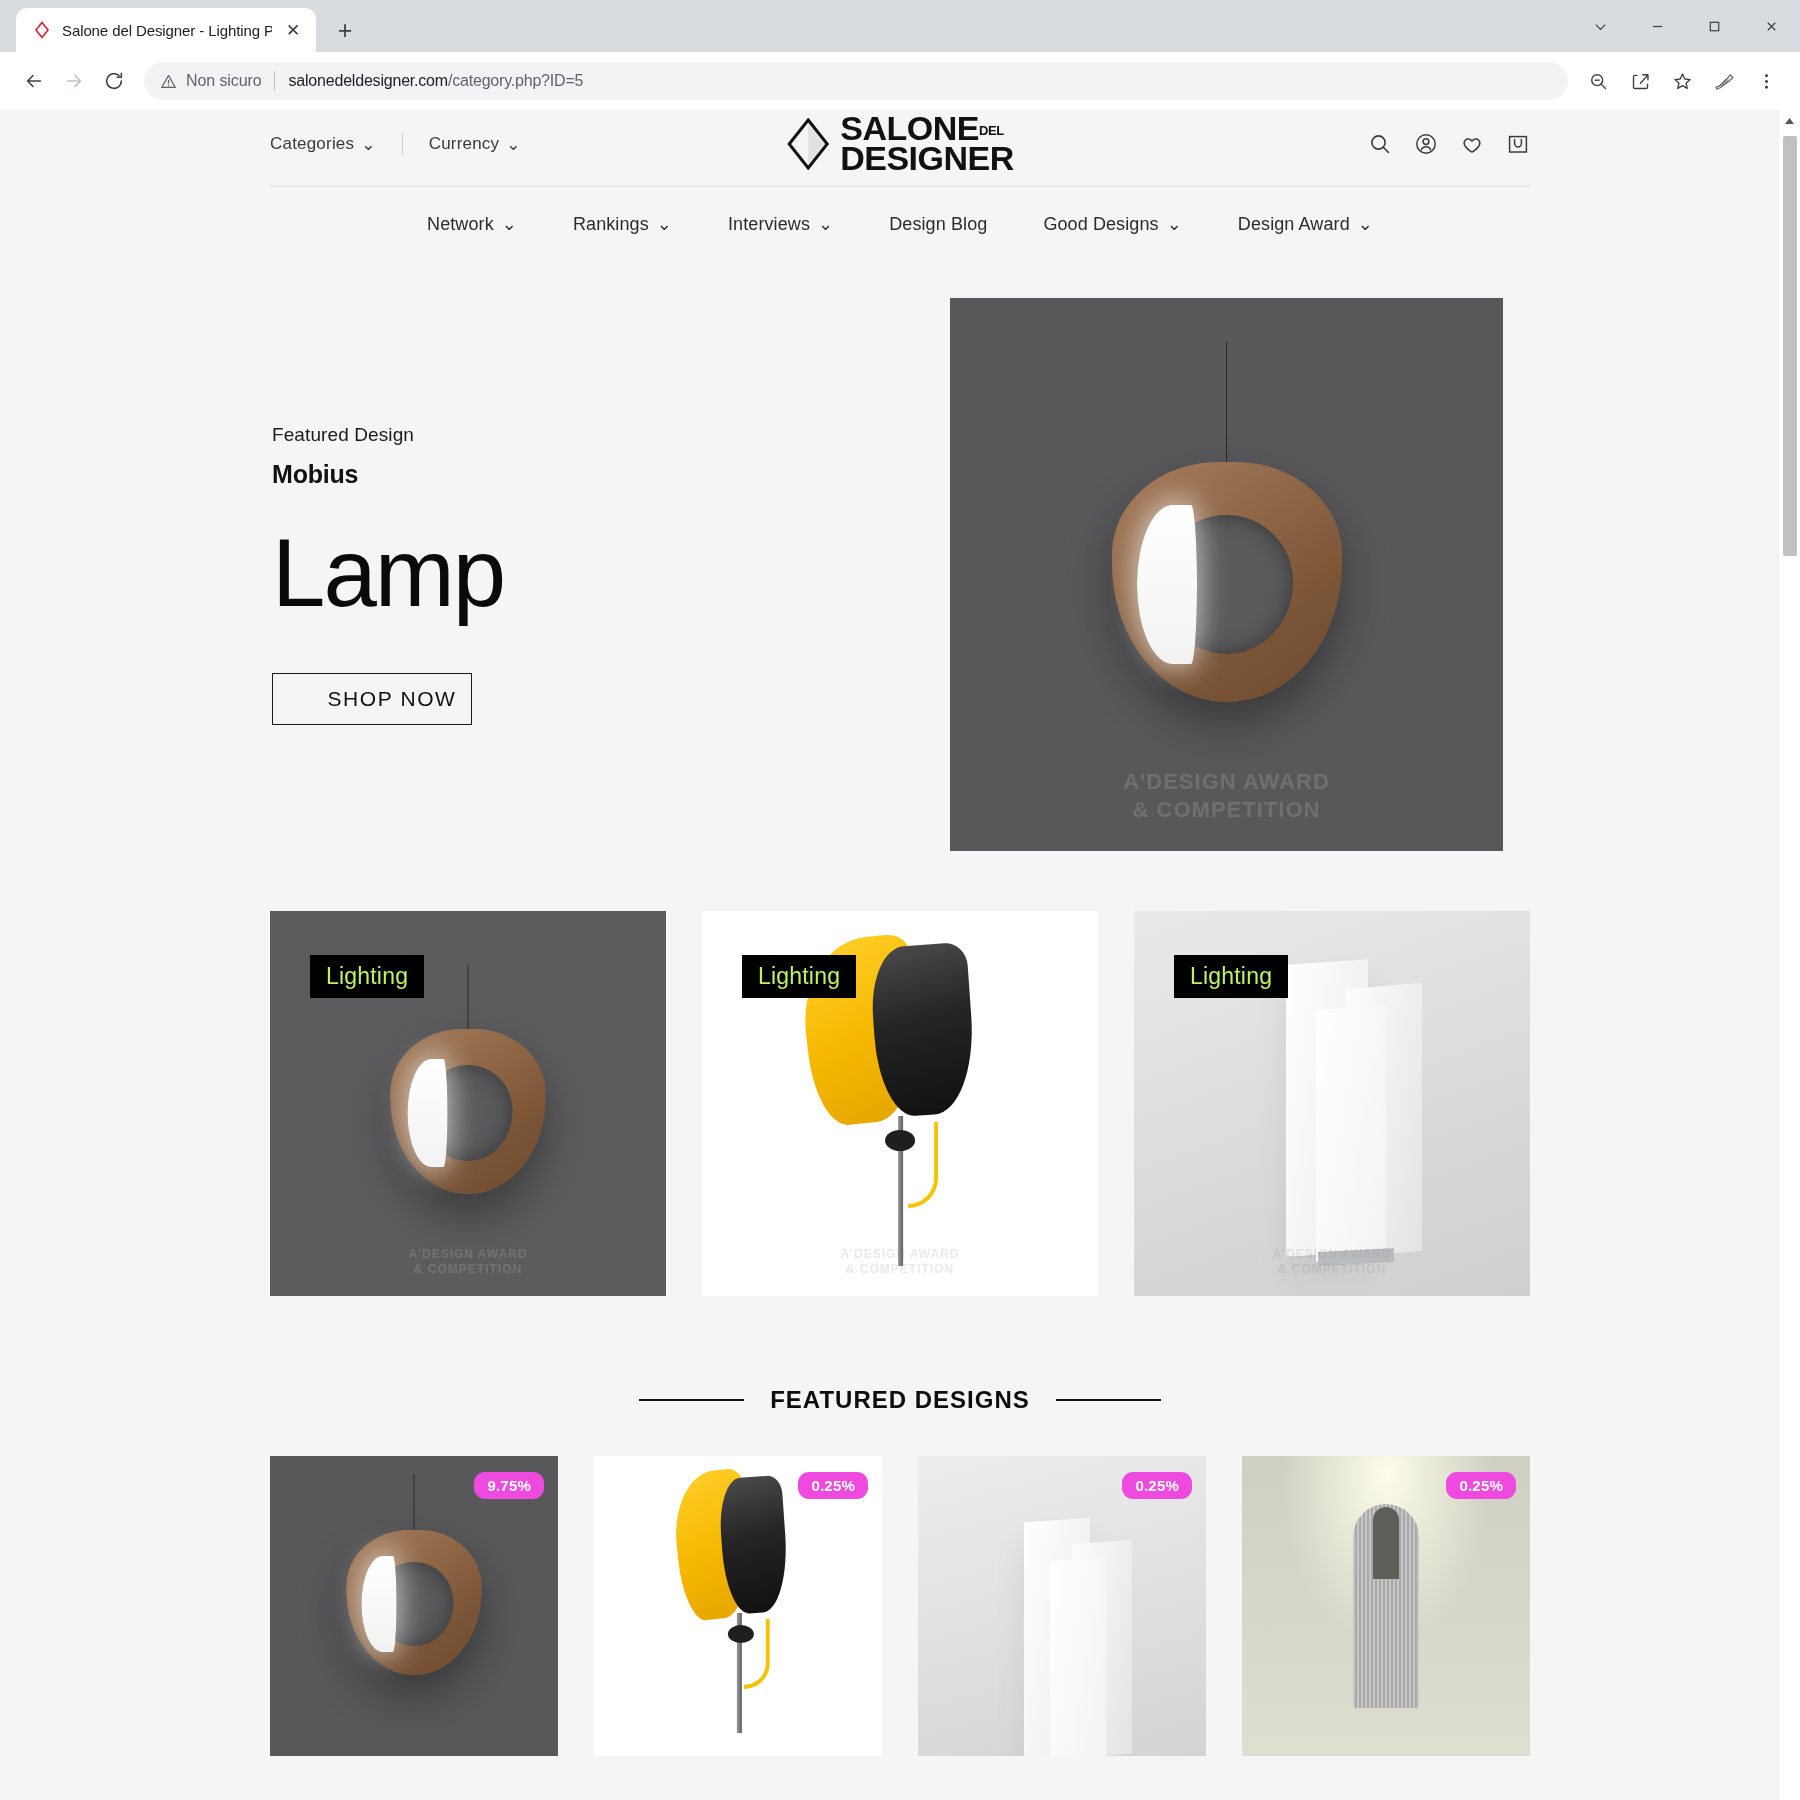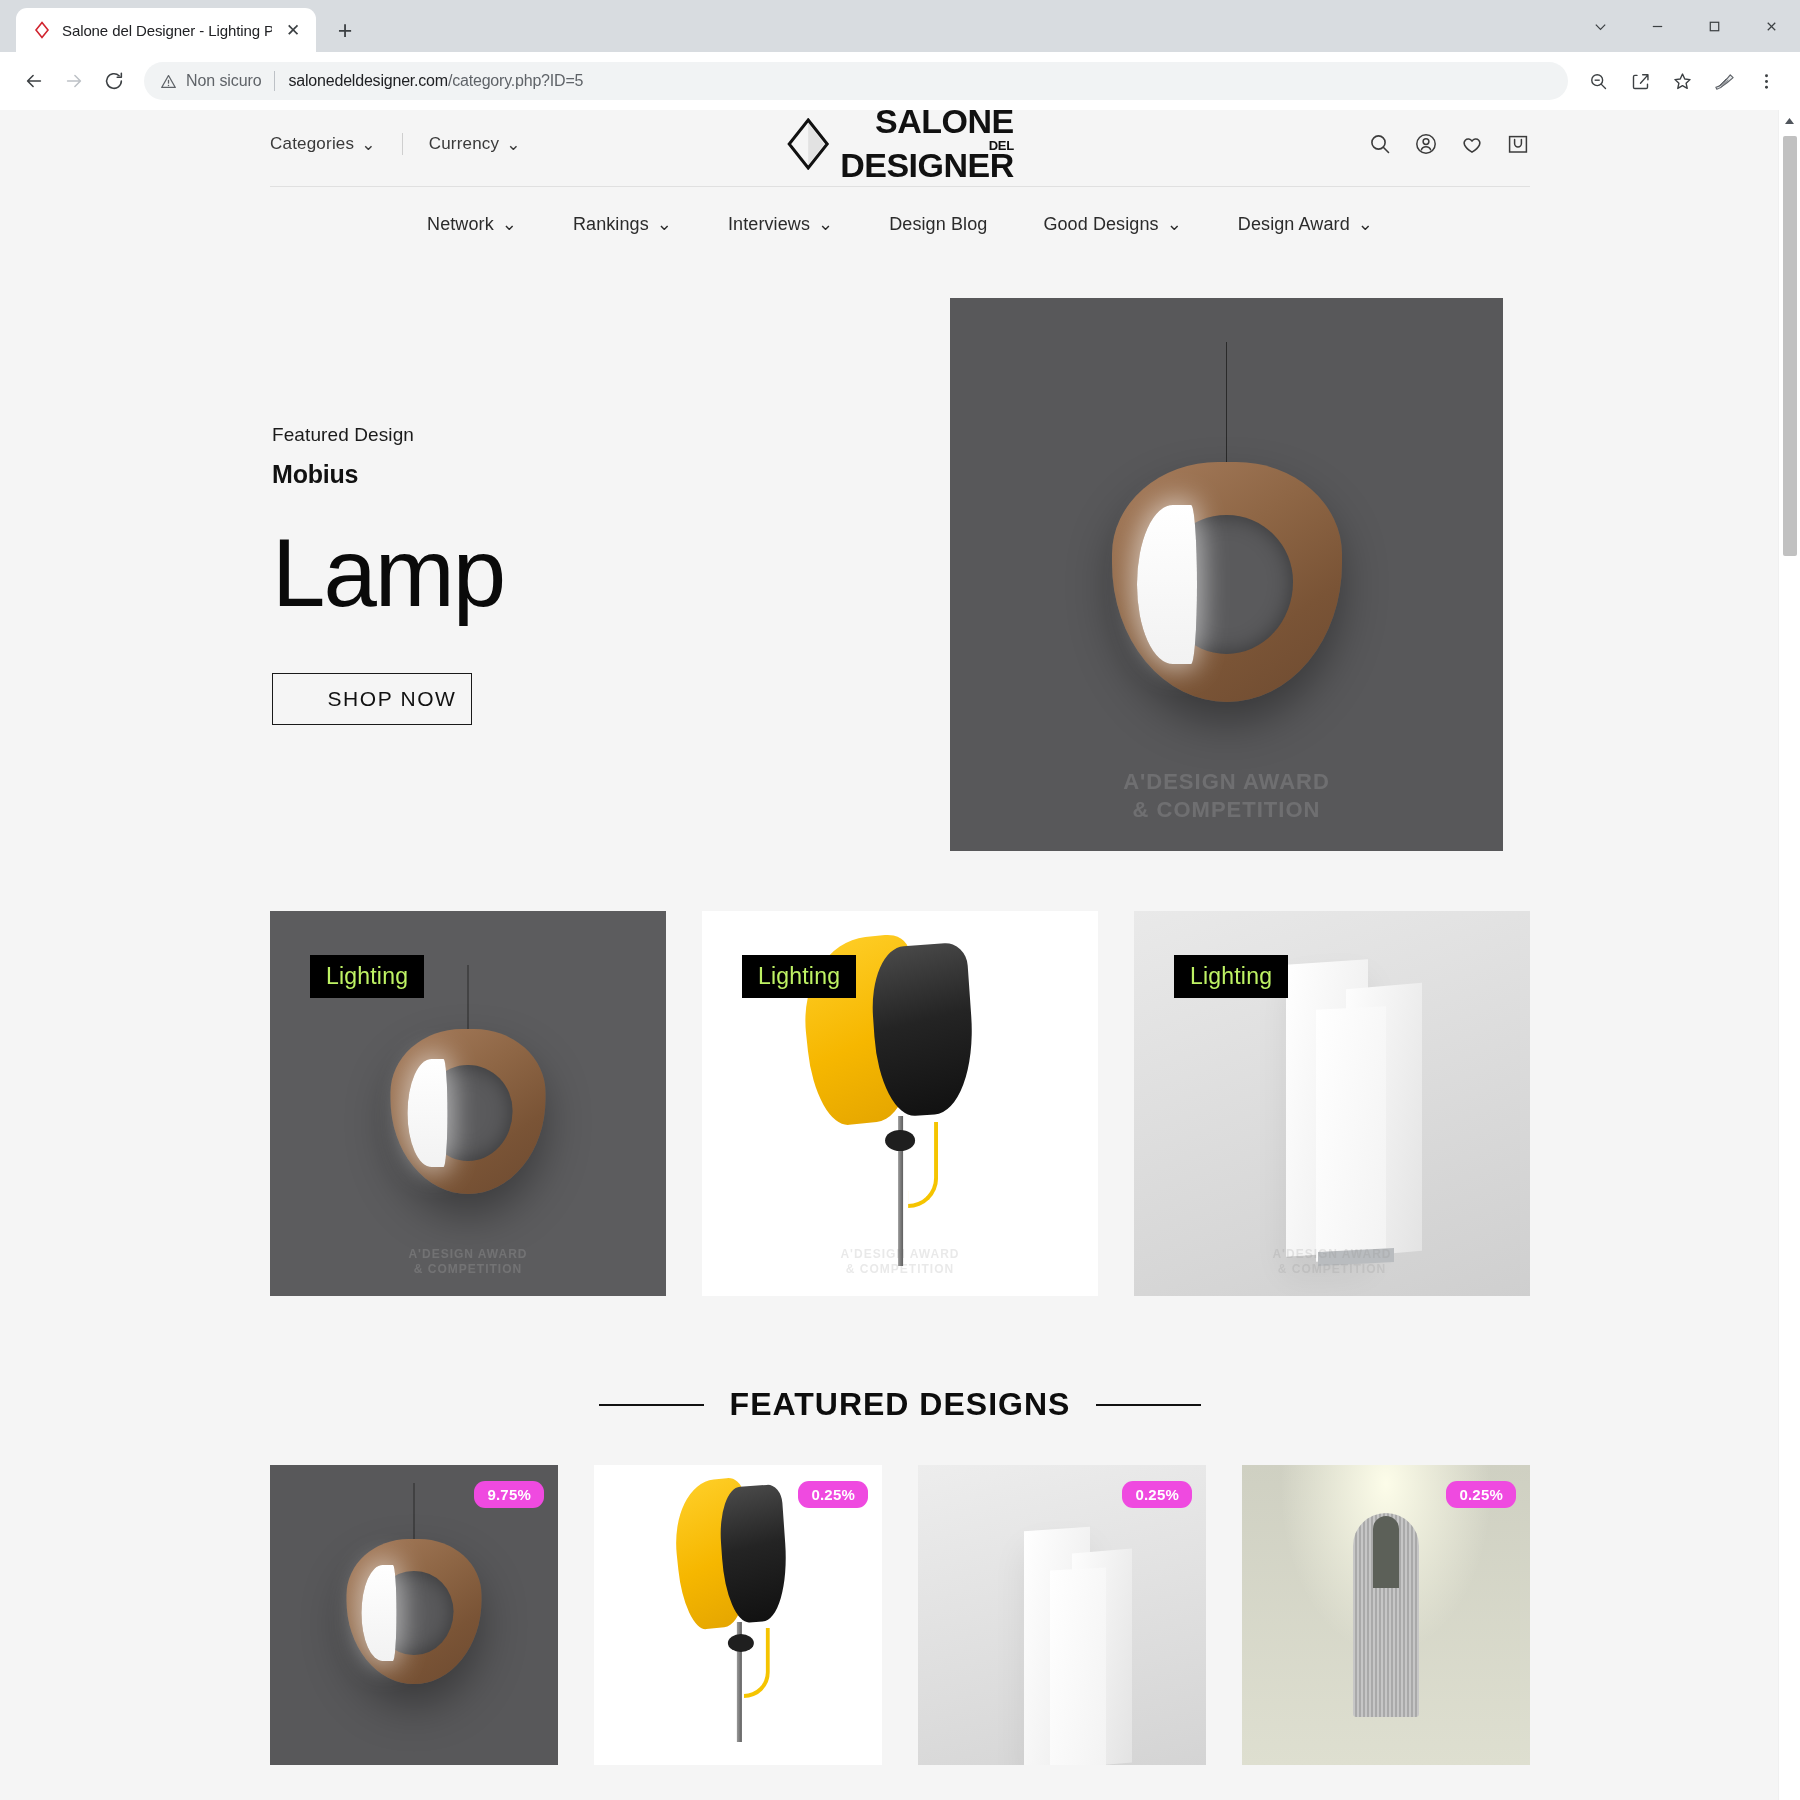--- a/index.html
+++ b/index.html
@@ -84,21 +84,21 @@
   .top-left { display:flex; align-items:center; gap:0; }
   .top-link {
     font-size:17px; color:#3a3a3a; cursor:pointer; display:flex; align-items:center; gap:7px;
     letter-spacing:0.2px;
   }
   .top-div { width:1px; height:22px; background:#cfcfcf; margin:0 26px; }
   .caret { display:inline-block; }
 
   .logo { position:absolute; left:50%; transform:translateX(-50%); display:flex; align-items:center; gap:10px; cursor:pointer; }
   .logo-word { display:flex; flex-direction:column; line-height:0.88; }
-  .logo-r1 { display:flex; align-items:flex-end;flex-direction:column; }
+  .logo-r1 { display:flex; align-items:center; }
   .logo-main {
     font-family:"Liberation Sans", sans-serif; font-weight:bold; font-size:34px;
     letter-spacing:-0.5px; color:#111;
   }
   .logo-sup { font-size:13px; font-weight:bold; color:#111; margin-top:3px; letter-spacing:-0.3px; }
 
   .top-icons { display:flex; align-items:center; gap:22px; }
   .top-icon { cursor:pointer; display:flex; align-items:center; justify-content:center; }
 
   .nav-rule { height:1px; background:#e0e0e0; }
@@ -198,21 +198,21 @@
   .card.light { background:#ffffff; }
   .card.grey { background:linear-gradient(160deg,#e9e9e9,#cfcfcf); }
   .card-tag {
     position:absolute; left:40px; top:44px; background:#000; color:#bef264;
     font-size:23px; padding:8px 16px; letter-spacing:0.2px; z-index:3;
   }
 
   
   .fd-head { display:flex; align-items:center; justify-content:center; gap:26px; padding-bottom:42px; }
   .fd-rule { width:105px; height:2px; background:#111; }
-  .fd-title { font-size:32px; font-weight:bold; letter-spacing:1px; color:#0d0d0d; }
+  .fd-title { font-size:24px; font-weight:bold; letter-spacing:1px; color:#0d0d0d; }
 
   .fd-tabs { display:flex; align-items:center; justify-content:center; gap:40px; padding-bottom:62px; }
   .fd-tab { font-size:20px; color:#5c5c5c; cursor:pointer; letter-spacing:0.1px; }
   .fd-tab.active { color:#111; font-weight:bold; }
 
   .products { display:flex; gap:36px; }
   .product { flex:1; height:300px; position:relative; overflow:hidden; cursor:pointer; }
   .product.dark { background:#58585a; }
   .product.white { background:#ffffff; }
   .product.grey { background:linear-gradient(165deg,#ededed,#d4d4d4); }

